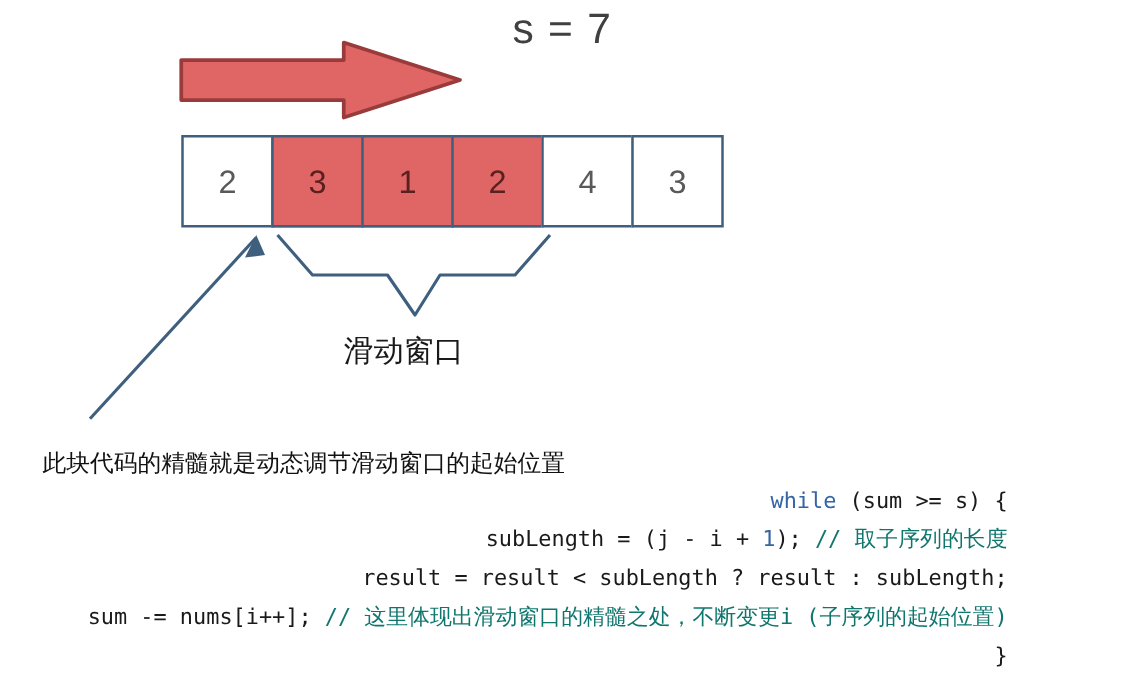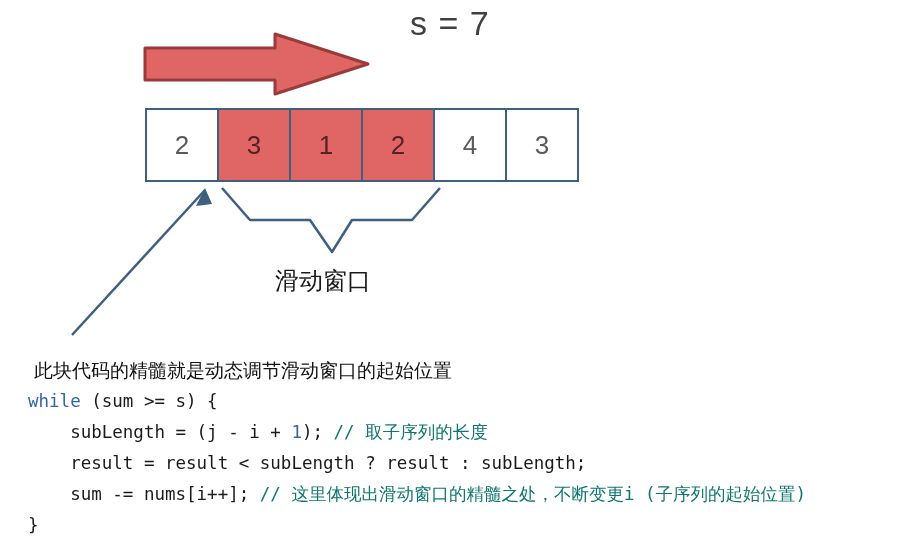--- a/index.html
+++ b/index.html
@@ -88,20 +88,21 @@
   }
   #code {
     position: absolute;
     left: 28px;
     top: 386px;
     font-family: "DejaVu Sans Mono", "Liberation Mono", monospace;
     font-size: 17.5px;
     line-height: 31px;
     color: #1a1a1a;
     white-space: pre;
+    text-align: right;
   }
   .kw { color: #3465a4; }
   .num { color: #3465a4; }
   .cmt { color: #0f766e; }
 </style>
 </head>
 <body>
 
 <div id="root">
 

